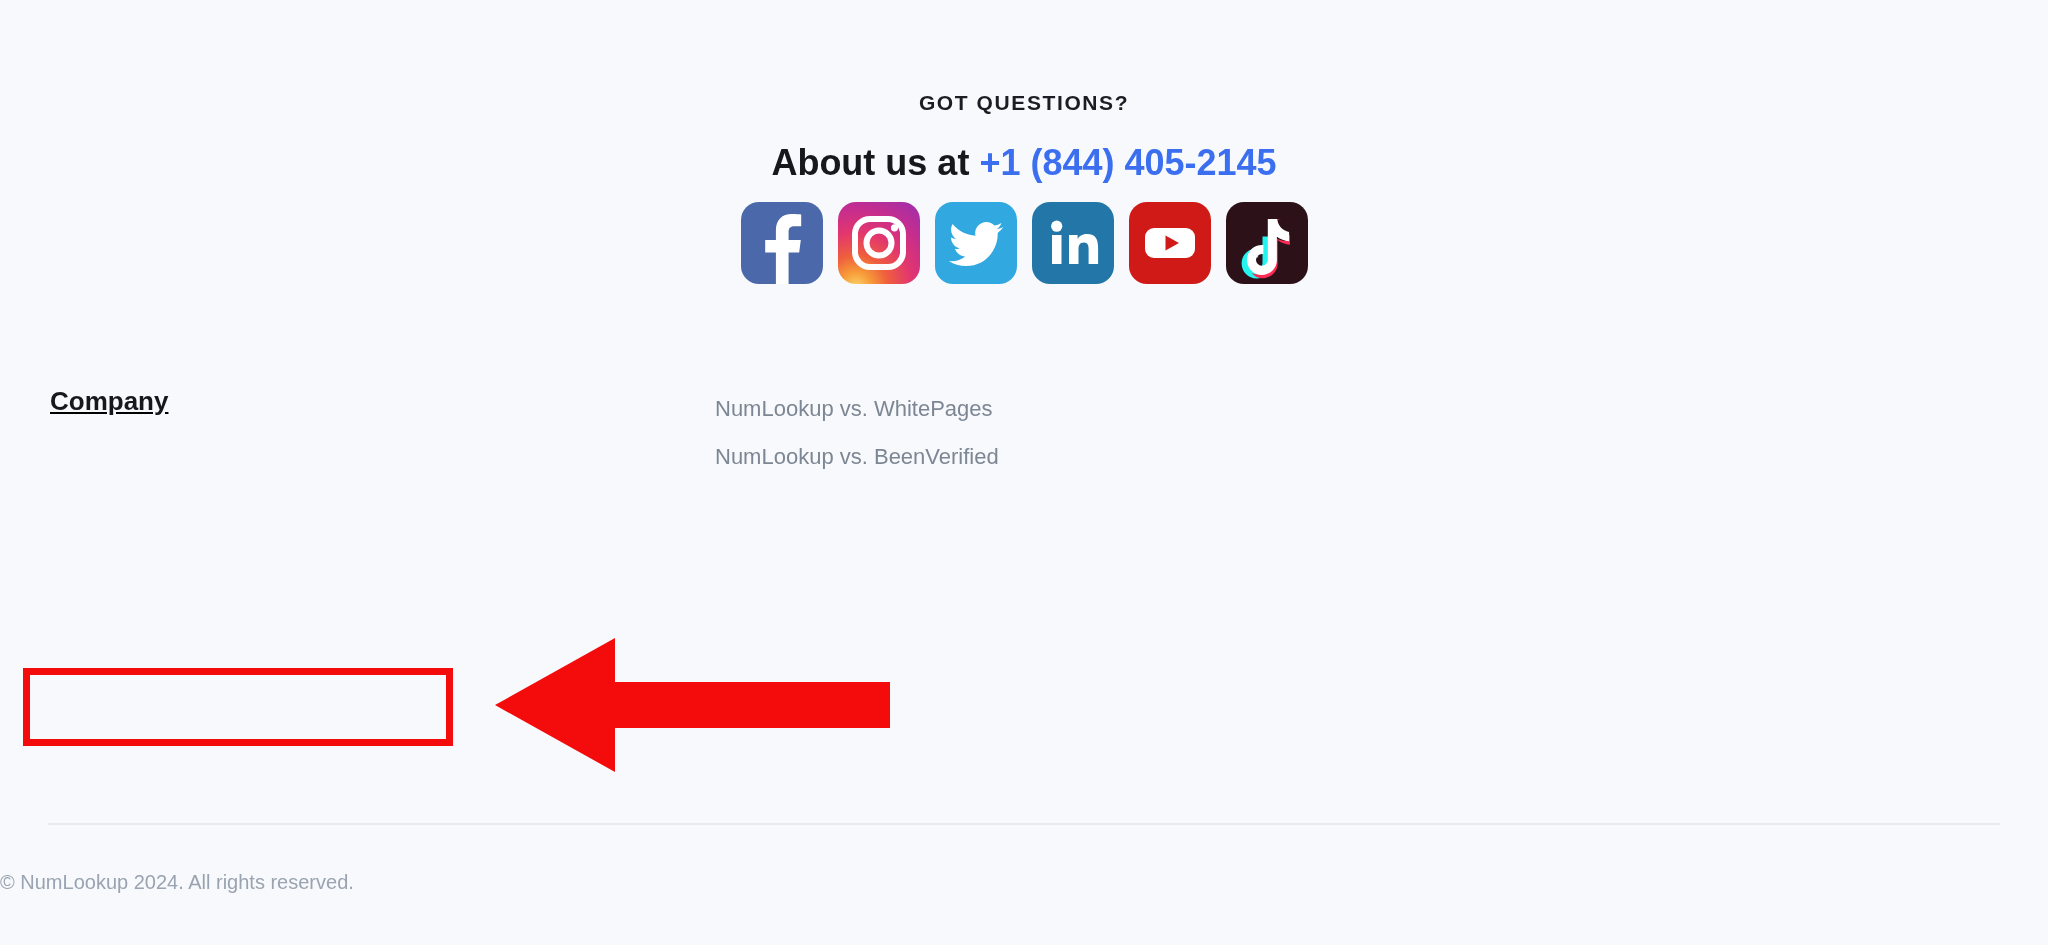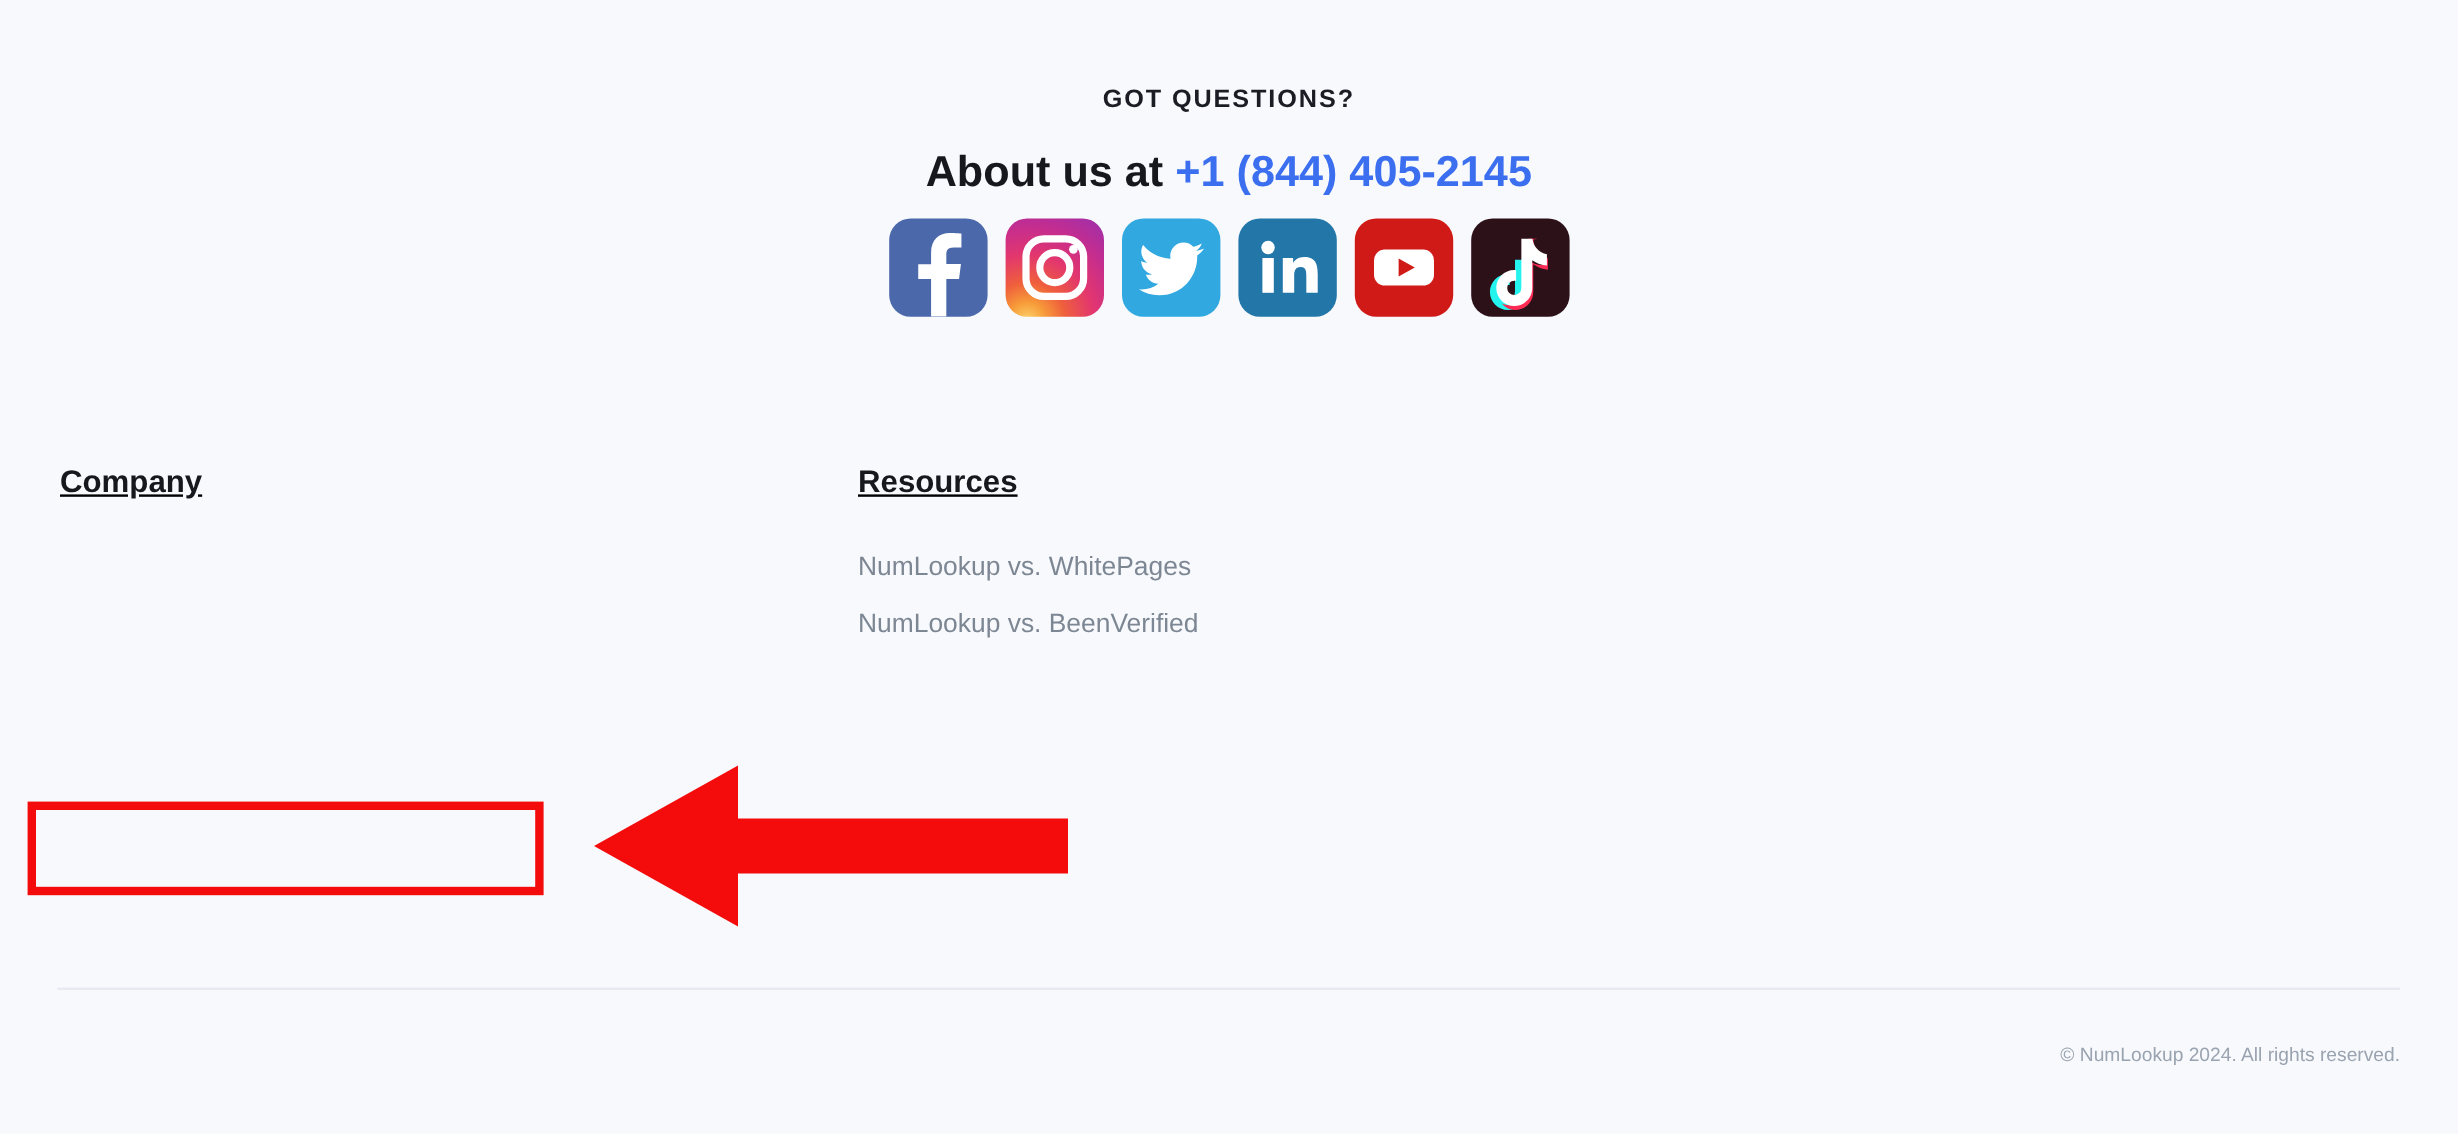--- a/index.html
+++ b/index.html
@@ -14,21 +14,21 @@
     background: #f7f9fc;
     font-family: "Liberation Sans", sans-serif;
     position: relative;
     -webkit-font-smoothing: antialiased;
   }
 
   
   .contact-block {
     width: 100%;
     text-align: center;
-    padding-top: 72px;
+    padding-top: 92px;
   }
 
   .got-questions {
     font-size: 21px;
     font-weight: bold;
     letter-spacing: 1.6px;
     color: #1b1d24;
     text-transform: uppercase;
     line-height: 1;
   }
@@ -131,22 +131,22 @@
     height: 2px;
     background: #e7ebf1;
     border: 0;
   }
 
   .copyright {
     position: absolute;
     top: 872px;
     left: 0;
     width: 2000px;
-    text-align: right;
-    font-size: 16px;
+    text-align: left;
+    font-size: 20px;
     color: #9aa3b0;
     line-height: 1;
   }
 
   
   .annotation-layer {
     position: absolute;
     inset: 0;
     pointer-events: none;
   }
@@ -228,21 +228,20 @@
   </div>
 </div>
 
 <div class="footer-columns">
 
   <div class="footer-col col-company">
     <div class="col-heading">Company</div>
   </div>
 
   <div class="footer-col col-resources">
-    <div class="col-heading">Resources</div>
     <ul class="col-links">
       <li>
         <a href="#" class="col-link">NumLookup vs. WhitePages</a>
       </li>
       <li>
         <a href="#" class="col-link">NumLookup vs. BeenVerified</a>
       </li>
     </ul>
   </div>
 

